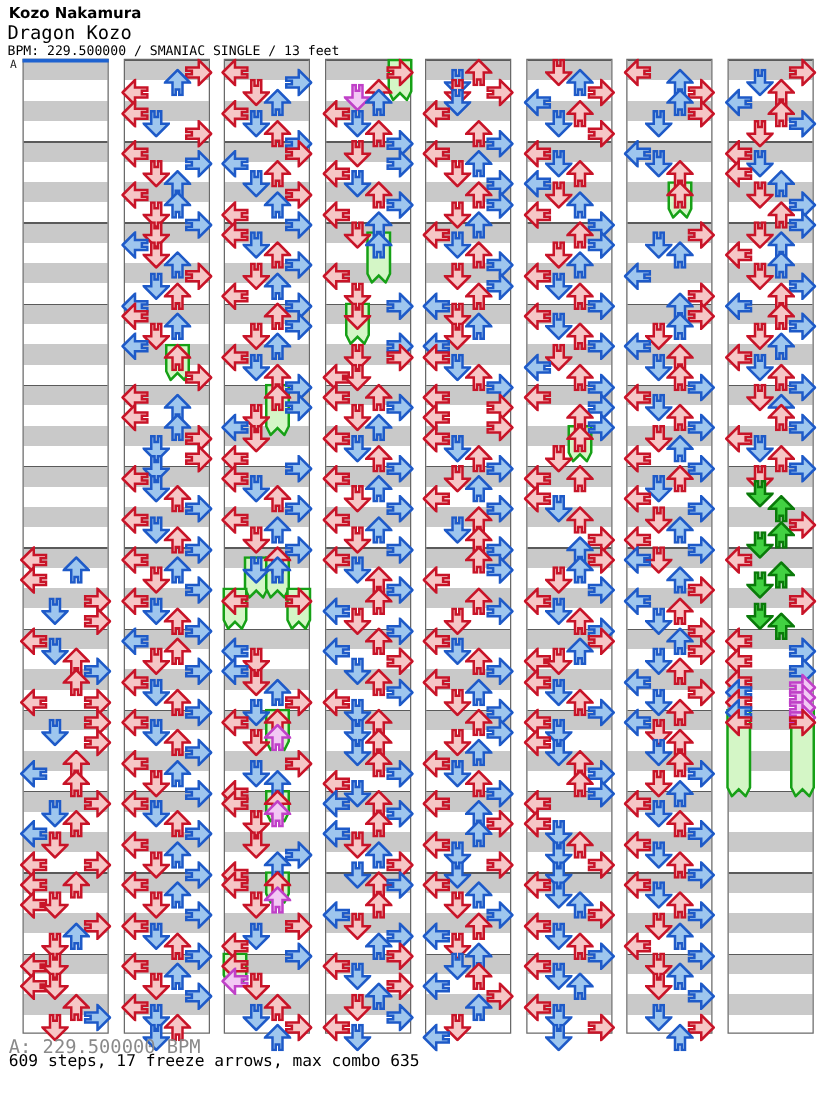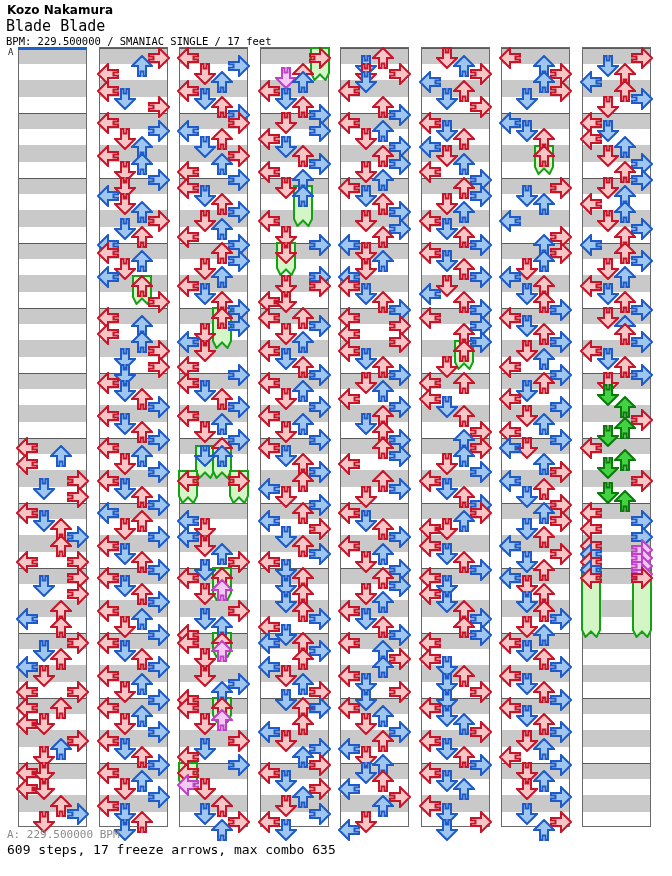--- a/index.html
+++ b/index.html
@@ -11,30 +11,30 @@
   .meta{position:absolute;left:6px;top:35px;font-size:10.5px;}
   .section-label{position:absolute;left:8px;top:47px;font-size:9px;color:#222;}
   .chart{position:absolute;left:0;top:0;width:672px;height:640px;}
   .col{position:absolute;top:47px;width:69px;height:780px;box-sizing:border-box;
        border:1px solid #6a6a6a;
        background-image:
          repeating-linear-gradient(to bottom,#5a5a5a 0px,#5a5a5a 1px,rgba(0,0,0,0) 1px,rgba(0,0,0,0) 65px),
          repeating-linear-gradient(to bottom,#c9c9c9 0px,#c9c9c9 16.25px,#ffffff 16.25px,#ffffff 32.5px);}
   .blue-top{position:absolute;left:-1px;top:-1px;width:69px;height:3px;}
   .note,.frz{position:absolute;}
-  .footer-bpm{position:absolute;left:7px;top:828px;font-size:11px;color:#8a8a8a;}
+  .footer-bpm{position:absolute;left:7px;top:828px;font-size:15px;color:#8a8a8a;}
   .footer-stats{position:absolute;left:7px;top:842px;font-size:13px;color:#000;}
 </style>
 </head>
 <body>
 
 <div class="chart">
   <div class="artist">Kozo Nakamura</div>
-  <div class="title">Blade Blade</div>
-  <div class="meta">BPM: 229.500000 / SMANIAC SINGLE / 17 feet</div>
+  <div class="title">Dragon Kozo</div>
+  <div class="meta">BPM: 229.500000 / SMANIAC SINGLE / 13 feet</div>
   <div class="section-label">A</div>
   <div id="columns">
       <div class="col" style="left: 18px;">
         <div class="blue-top" style="background: rgb(30, 98, 208);"></div>
         <svg width="22" height="22" viewBox="0 0 22 22" class="note" style="left: -3px; top: 389px;">
           <path d="M11 1 L21 11 L15 11 L15 21 L12.4 21 L12.4 16.5 L9.6 16.5 L9.6 21 L7 21 L7 11 L1 11 Z" fill="#f6c6c6" stroke="#c81428" stroke-width="2" transform="rotate(270 11 11)"></path>
         </svg>
         <svg width="22" height="22" viewBox="0 0 22 22" class="note" style="left: 31px; top: 397.125px;">
           <path d="M11 1 L21 11 L15 11 L15 21 L12.4 21 L12.4 16.5 L9.6 16.5 L9.6 21 L7 21 L7 11 L1 11 Z" fill="#9ec6ee" stroke="#1e5ac8" stroke-width="2" transform="rotate(0 11 11)"></path>
         </svg>

